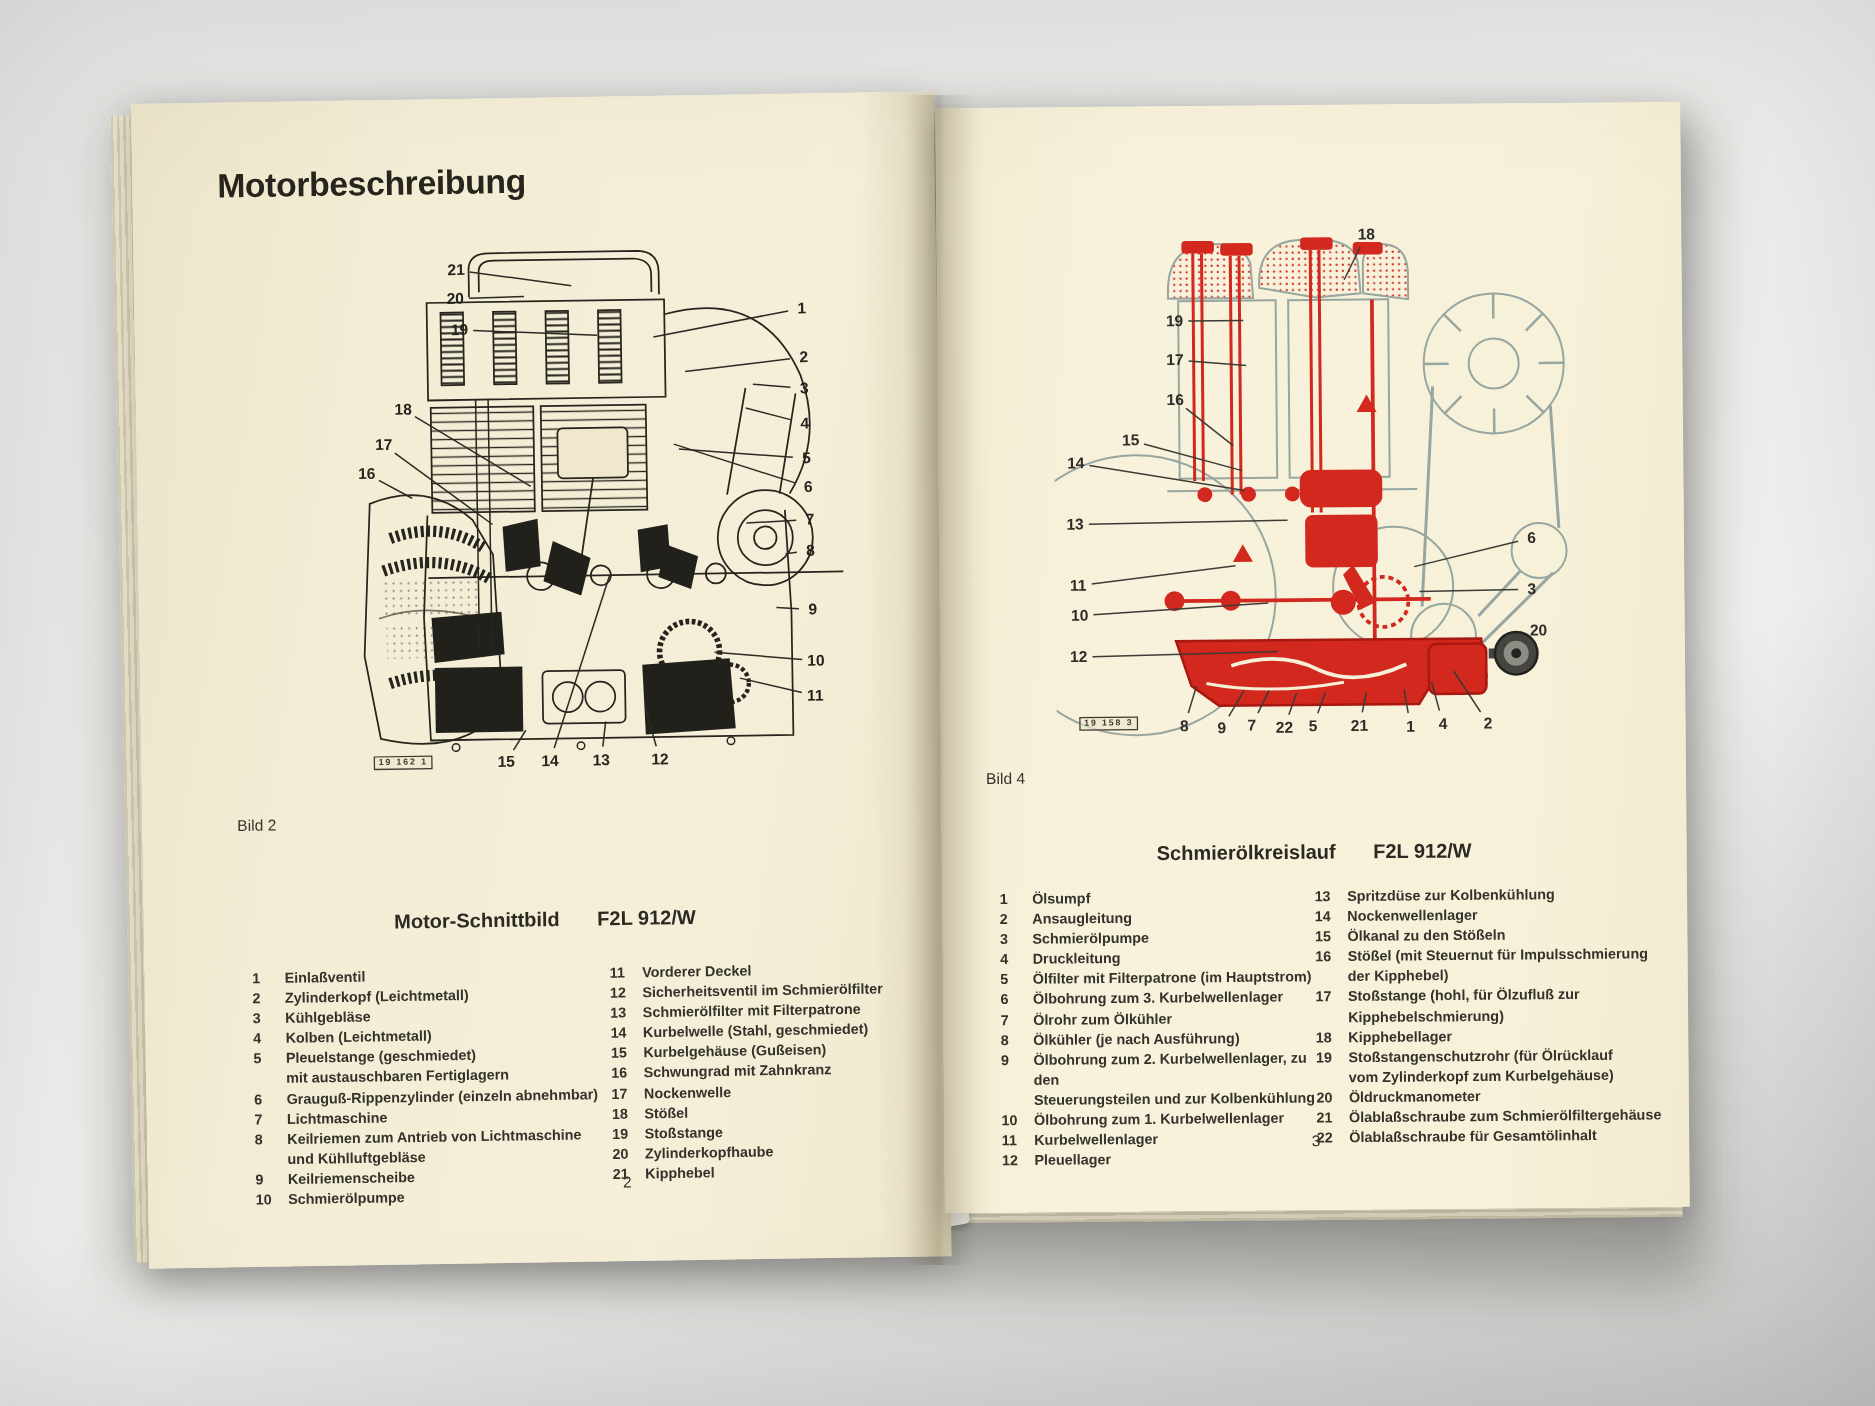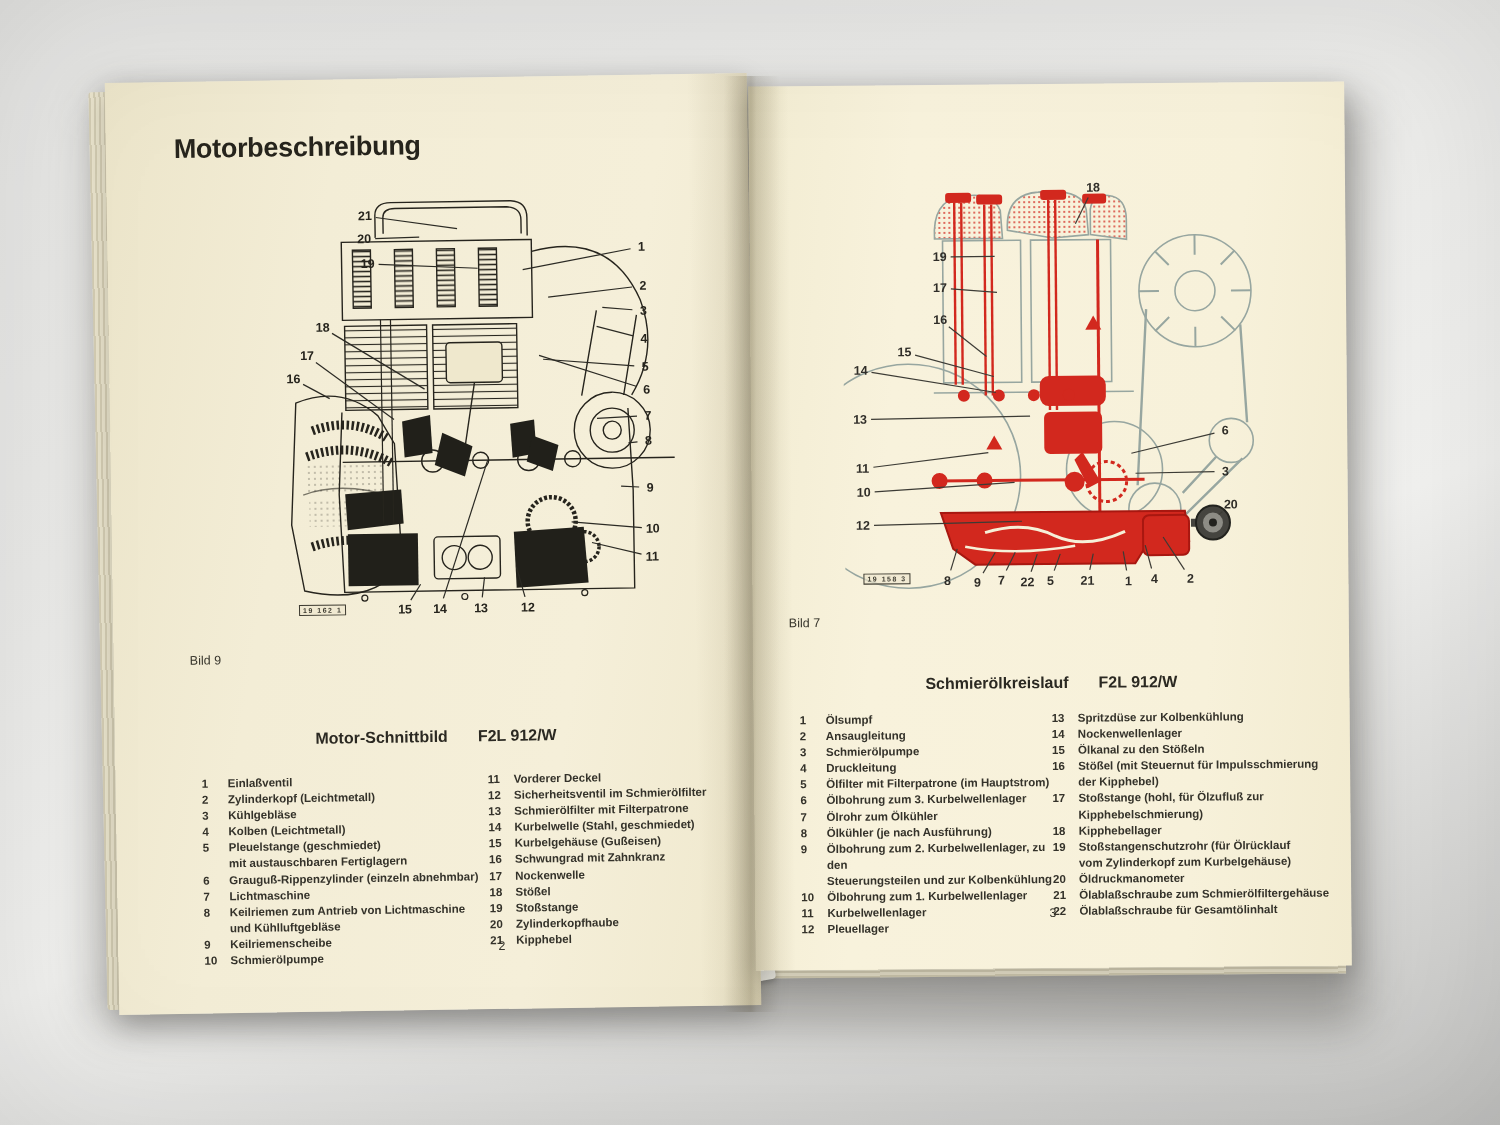--- a/index.html
+++ b/index.html
@@ -176,21 +176,21 @@
         <div class="callout" style="left: 366px; top: 251px;">8</div>
         <div class="callout" style="left: 367px; top: 298px;">9</div>
         <div class="callout" style="left: 369px; top: 339px;">10</div>
         <div class="callout" style="left: 368px; top: 367px;">11</div>
         <div class="callout" style="left: 120px; top: 416px;">15</div>
         <div class="callout" style="left: 155px; top: 416px;">14</div>
         <div class="callout" style="left: 196px; top: 416px;">13</div>
         <div class="callout" style="left: 243px; top: 416px;">12</div>
       </div>
 
-    <div class="fig-caption" style="left:76px;top:572px;">Bild 9</div>
+    <div class="fig-caption" style="left:76px;top:572px;">Bild 2</div>
 
     <div class="section-title">
       <span>Motor-Schnittbild</span><span class="model">F2L 912/W</span>
     </div>
 
     <div class="legend" id="legend-left-1" style="left:86px;top:694px;width:286px;">
         <div class="lg-row">
           <span class="lg-num">1</span>
           <span class="lg-tx">Einlaßventil</span>
         </div>
@@ -385,21 +385,21 @@
         <div class="callout" style="left: 132px; top: 402px;">9</div>
         <div class="callout" style="left: 156px; top: 400px;">7</div>
         <div class="callout" style="left: 182px; top: 402px;">22</div>
         <div class="callout" style="left: 205px; top: 401px;">5</div>
         <div class="callout" style="left: 242px; top: 401px;">21</div>
         <div class="callout" style="left: 283px; top: 402px;">1</div>
         <div class="callout" style="left: 309px; top: 400px;">4</div>
         <div class="callout" style="left: 345px; top: 400px;">2</div>
       </div>
 
-    <div class="fig-caption" style="left:36px;top:530px;">Bild 7</div>
+    <div class="fig-caption" style="left:36px;top:530px;">Bild 4</div>
 
     <div class="section-title">
       <span>Schmierölkreislauf</span><span class="model">F2L 912/W</span>
     </div>
 
     <div class="legend" id="legend-right-1" style="left:46px;top:626px;width:252px;">
         <div class="lg-row">
           <span class="lg-num">1</span>
           <span class="lg-tx">Ölsumpf</span>
         </div>

